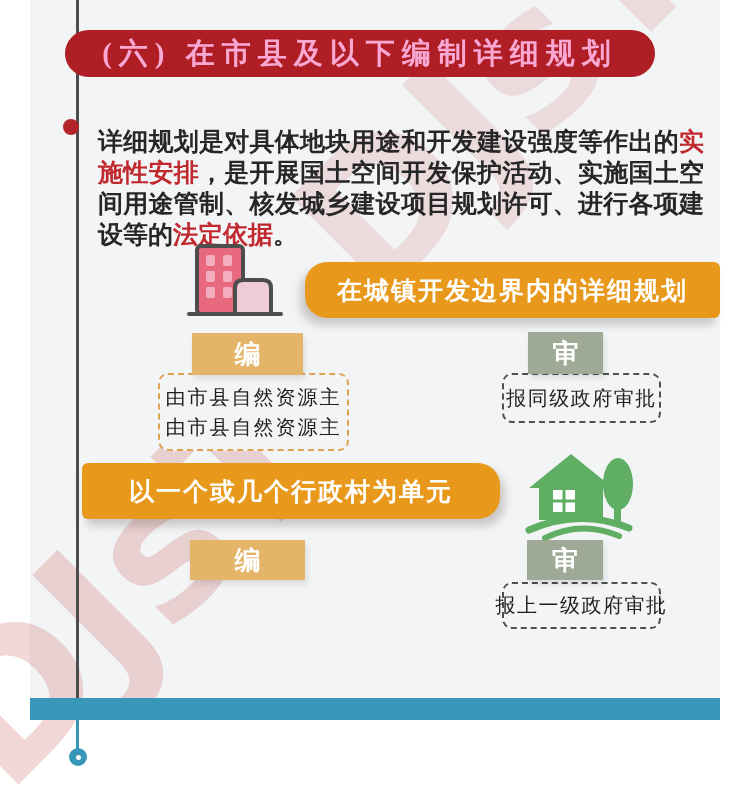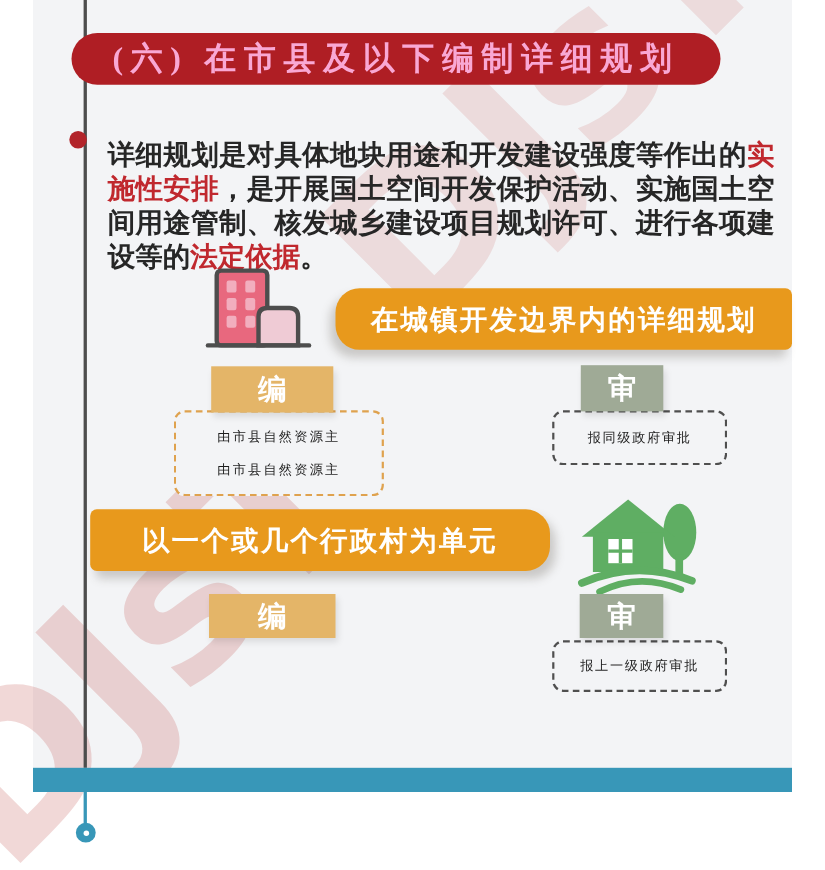--- a/index.html
+++ b/index.html
@@ -30,21 +30,21 @@
   .label-box{position:absolute;display:flex;align-items:center;justify-content:center;color:#ffffff;
       font-size:26px;font-weight:700;font-family:"Liberation Serif",serif;z-index:5;
       box-shadow:2px 4px 6px rgba(0,0,0,0.10);}
   .compile-box{background:#E4B568;}
   .approve-box{background:#9FAA96;}
   .c1{left:192px;top:333px;width:111px;height:42px;}
   .a1{left:528px;top:332px;width:75px;height:42px;}
   .c2{left:190px;top:540px;width:115px;height:40px;}
   .a2{left:527px;top:540px;width:76px;height:40px;}
   .dash-box{position:absolute;border-radius:10px;background:#F3F4F6;display:flex;
-      flex-direction:column;justify-content:center;font-size:12px;color:#1e1e1e;
+      flex-direction:column;justify-content:center;font-size:20px;color:#1e1e1e;
       font-family:"Liberation Serif",serif;z-index:4;}
   .dash-orange{border:2px dashed #DFA24E;}
   .dash-dark{border:2px dashed #4F4F4F;margin-left:14px;}
   .d1{left:158px;top:373px;width:187px;height:74px;text-align:center;line-height:30px;letter-spacing:2px;}
   .d2{left:488px;top:373px;width:155px;height:46px;text-align:center;letter-spacing:1.5px;}
   .d3{left:113px;top:582px;width:297px;height:71px;text-align:left;padding-left:18px;
       line-height:23px;letter-spacing:1px;box-sizing:border-box;}
   .d4{left:488px;top:582px;width:155px;height:43px;text-align:center;letter-spacing:1.5px;align-items:center;}
   .note-line{white-space:nowrap;}
   .footer-bar{position:absolute;left:30px;top:698px;width:690px;height:22px;background:#3897B8;z-index:6;}

